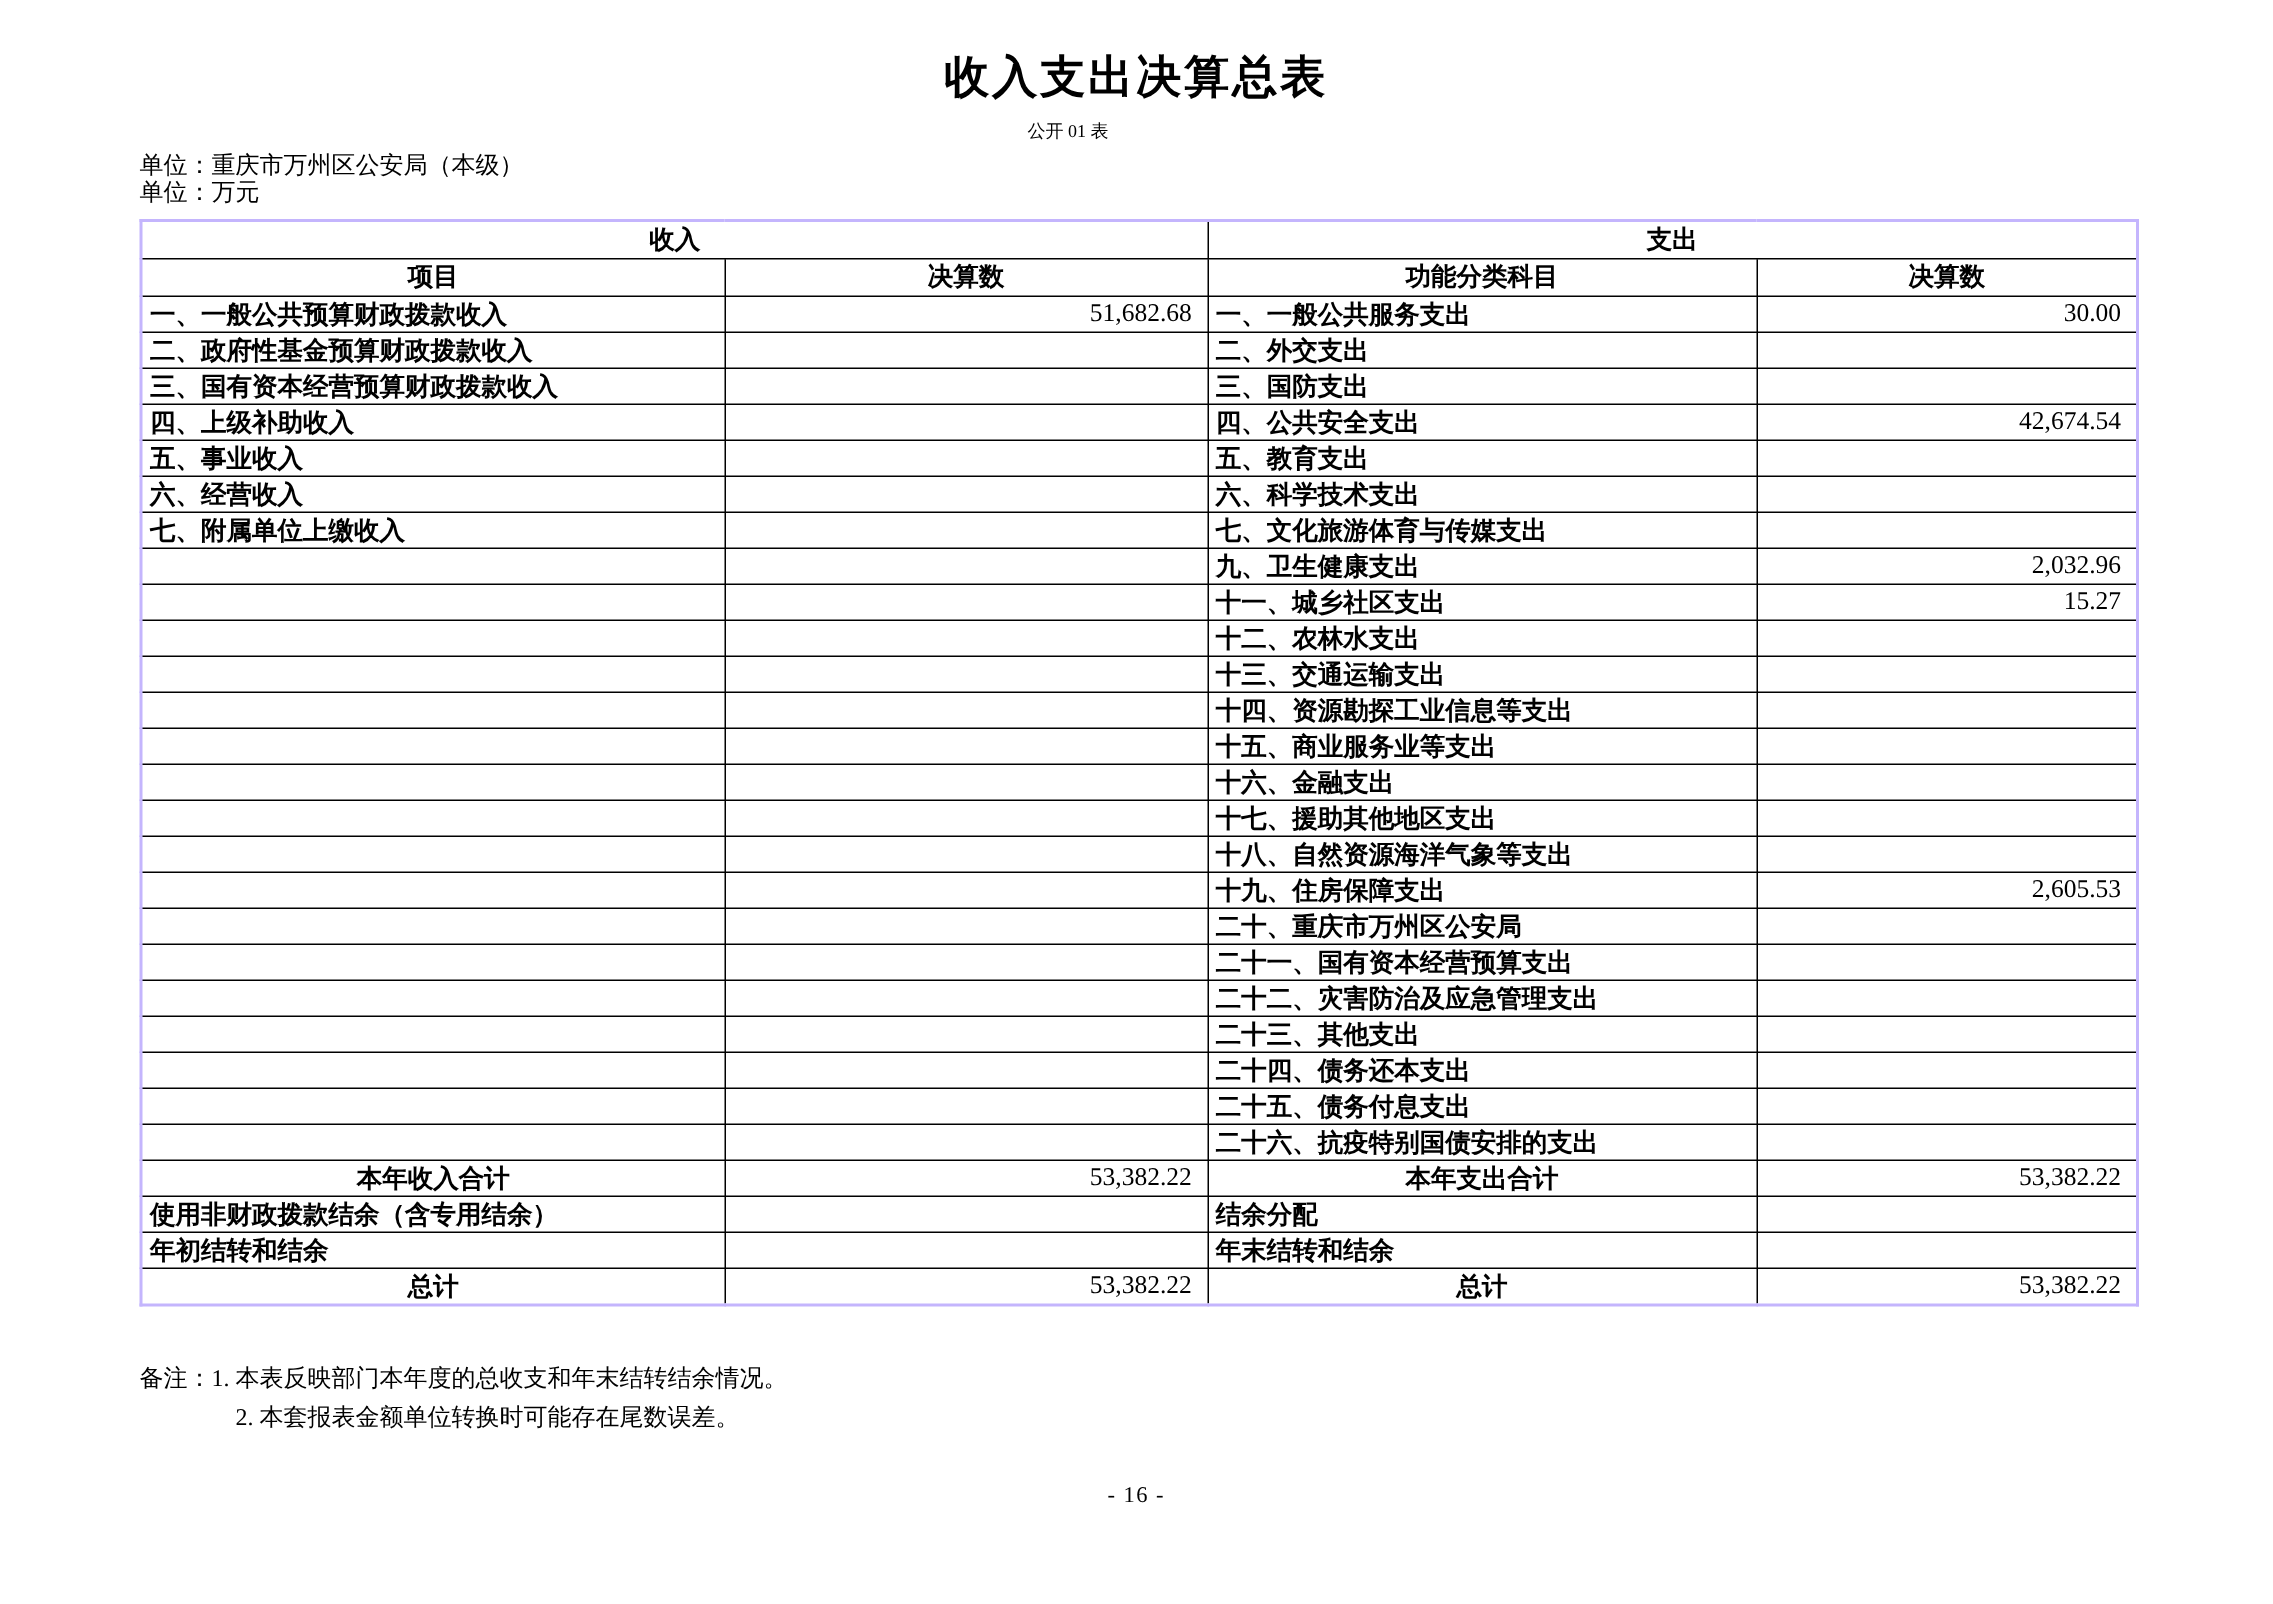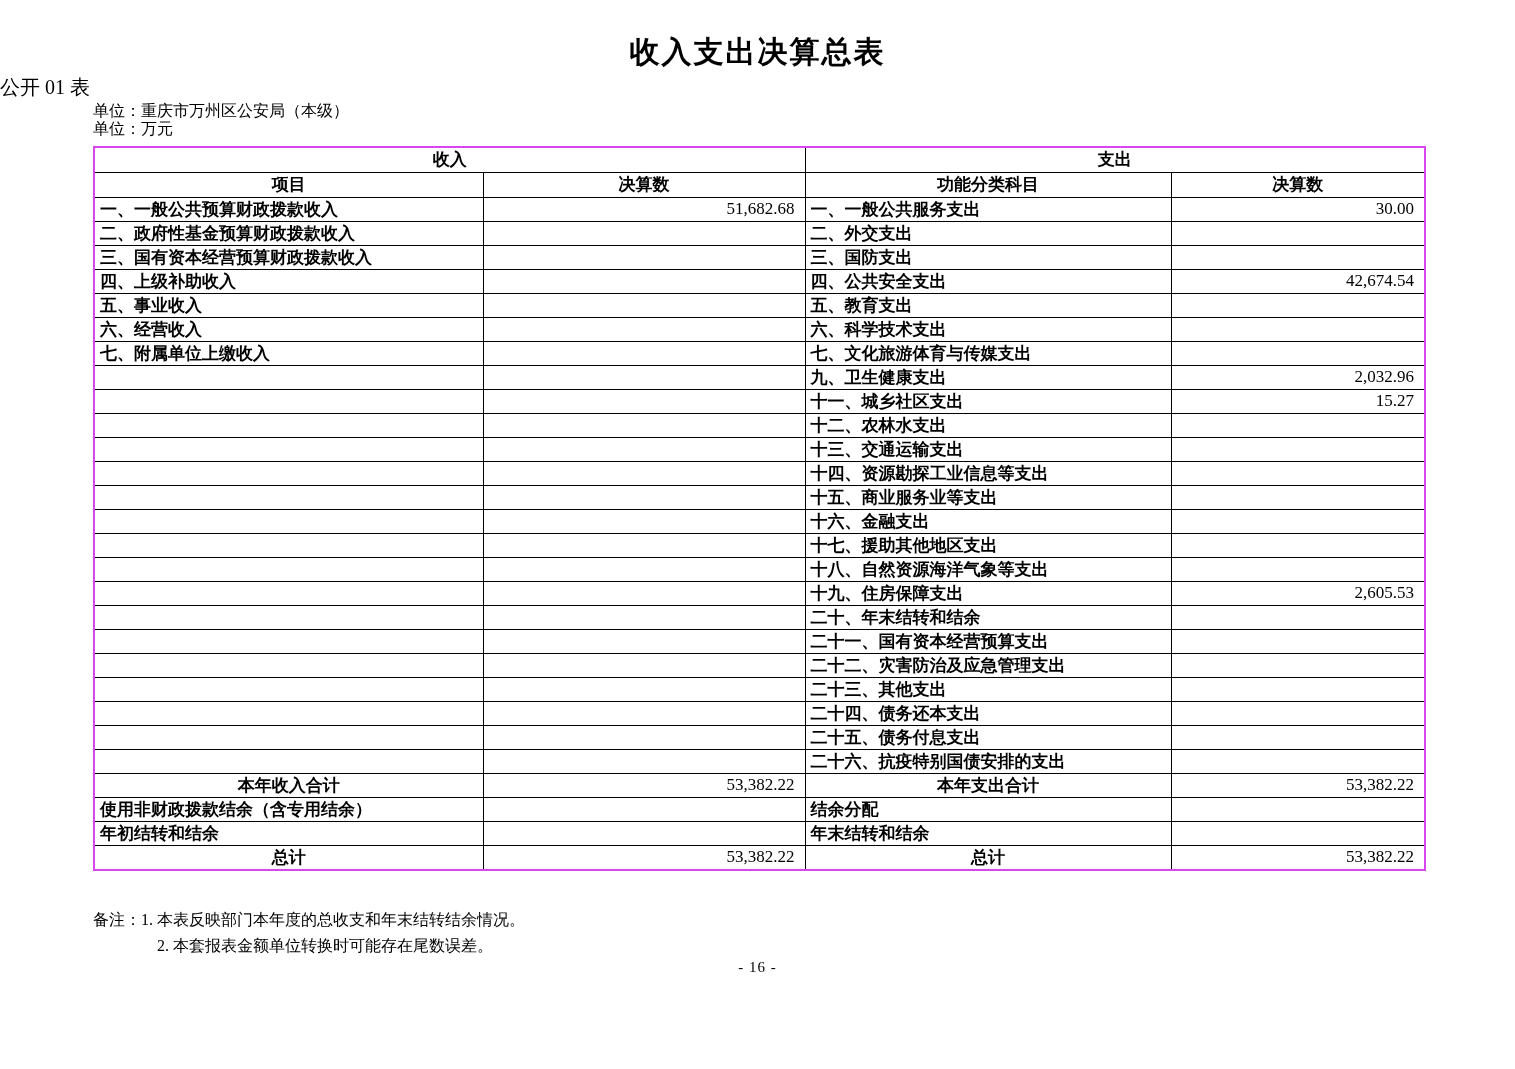--- a/index.html
+++ b/index.html
@@ -14,39 +14,39 @@
   .doc-title {
     margin-top: 36px;
     text-align: center;
     font-size: 30px;
     font-weight: bold;
     letter-spacing: 2px;
     line-height: 32px;
   }
   .code-line {
     margin: 10px 91px 0 0;
-    text-align: left;
-    font-size: 20px;
+    text-align: center;
+    font-size: 12px;
     line-height: 18px;
   }
   .unit-line {
     display: flex;
     justify-content: space-between;
     margin: 6px 91px 0 93px;
     font-size: 16px;
     line-height: 18px;
     flex-direction: column;
   }
 
   table.budget {
     margin: 8px 0 0 93px;
     width: 1331px;
     border-collapse: collapse;
     table-layout: fixed;
-    border: 2px solid #d946ef;
+    border: 2px solid #c4b5fd;
   }
   table.budget th, table.budget td {
     border: 1px solid #000;
     overflow: hidden;
     white-space: nowrap;
   }
   table.budget th {
     height: 25px;
     font-size: 17px;
     font-weight: bold;
@@ -69,20 +69,21 @@
   }
 
   .notes {
     margin: 36px 0 0 93px;
     font-size: 16px;
     line-height: 26px;
   }
   .notes .note-line2 { padding-left: 64px; }
 
   .page-number {
+    margin-top: 30px;
     text-align: center;
     font-size: 15px;
     letter-spacing: 1px;
   }
 </style>
 </head>
 <body>
 
 <div class="page">
 
@@ -215,21 +216,21 @@
         </tr>
         <tr>
           <td class="item"></td>
           <td class="num"></td>
           <td class="item">十九、住房保障支出</td>
           <td class="num">2,605.53</td>
         </tr>
         <tr>
           <td class="item"></td>
           <td class="num"></td>
-          <td class="item">二十、年末结转和结余</td>
+          <td class="item">二十、重庆市万州区公安局</td>
           <td class="num"></td>
         </tr>
         <tr>
           <td class="item"></td>
           <td class="num"></td>
           <td class="item">二十一、国有资本经营预算支出</td>
           <td class="num"></td>
         </tr>
         <tr>
           <td class="item"></td>

